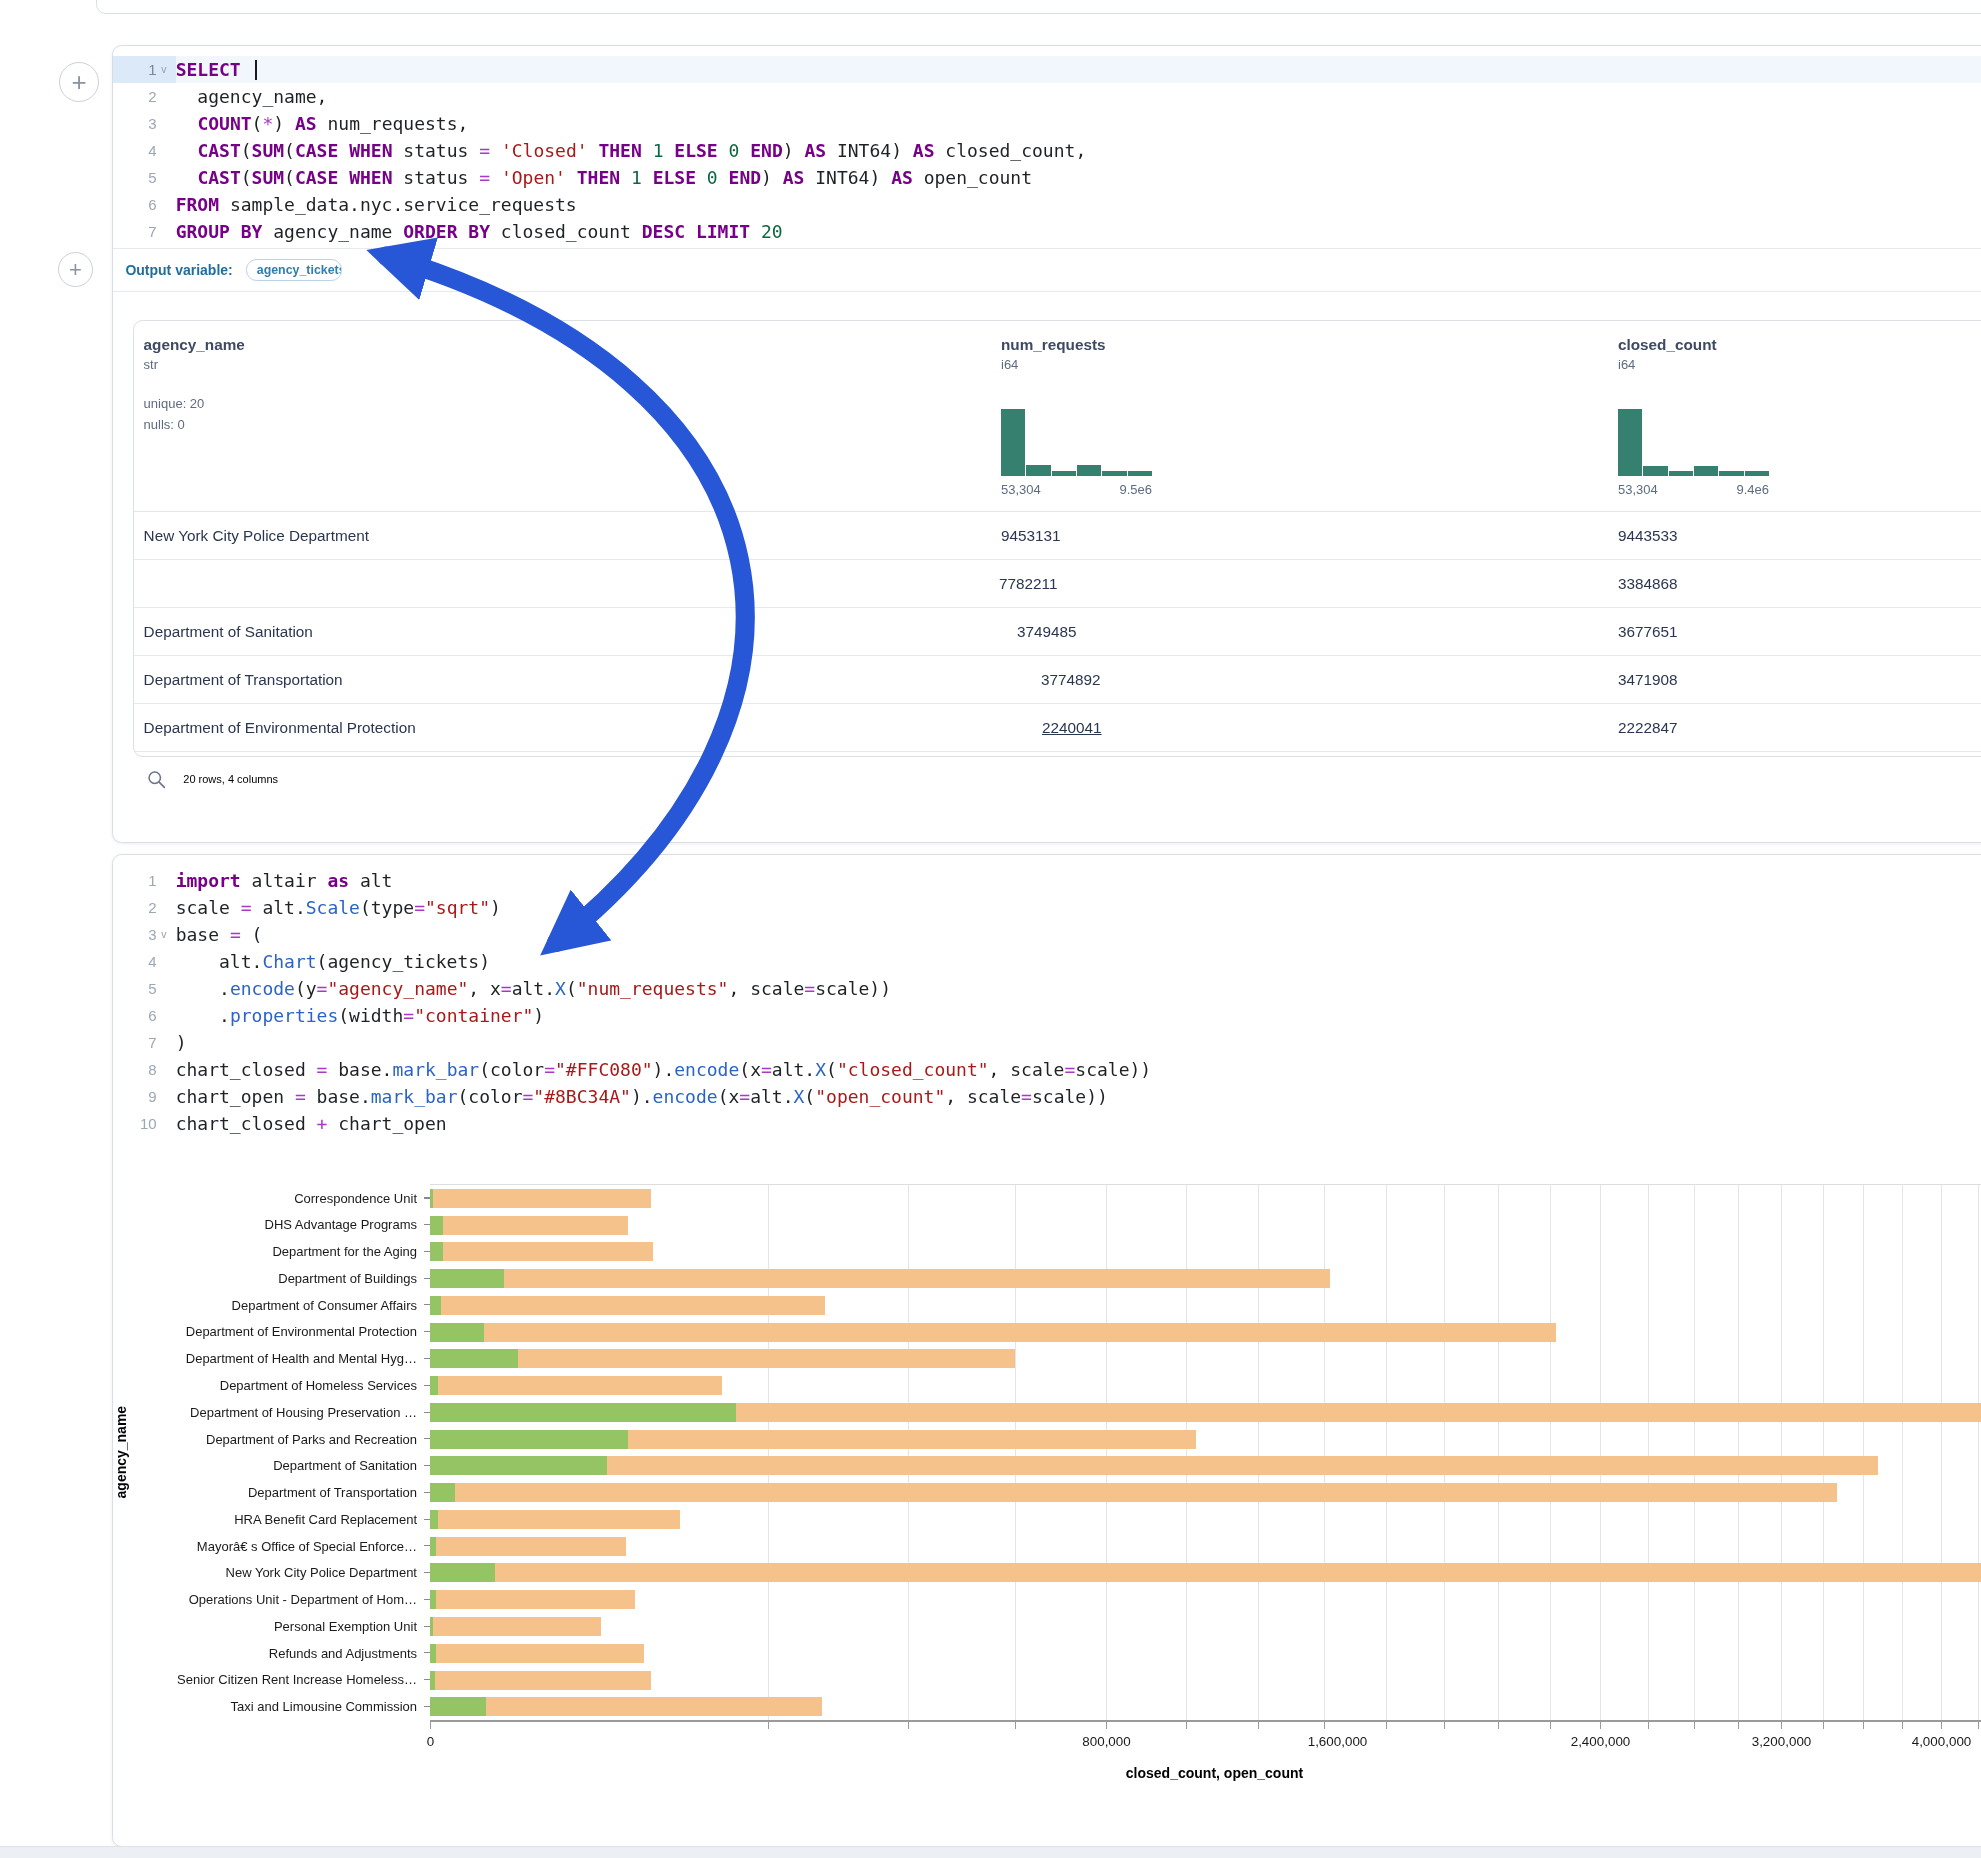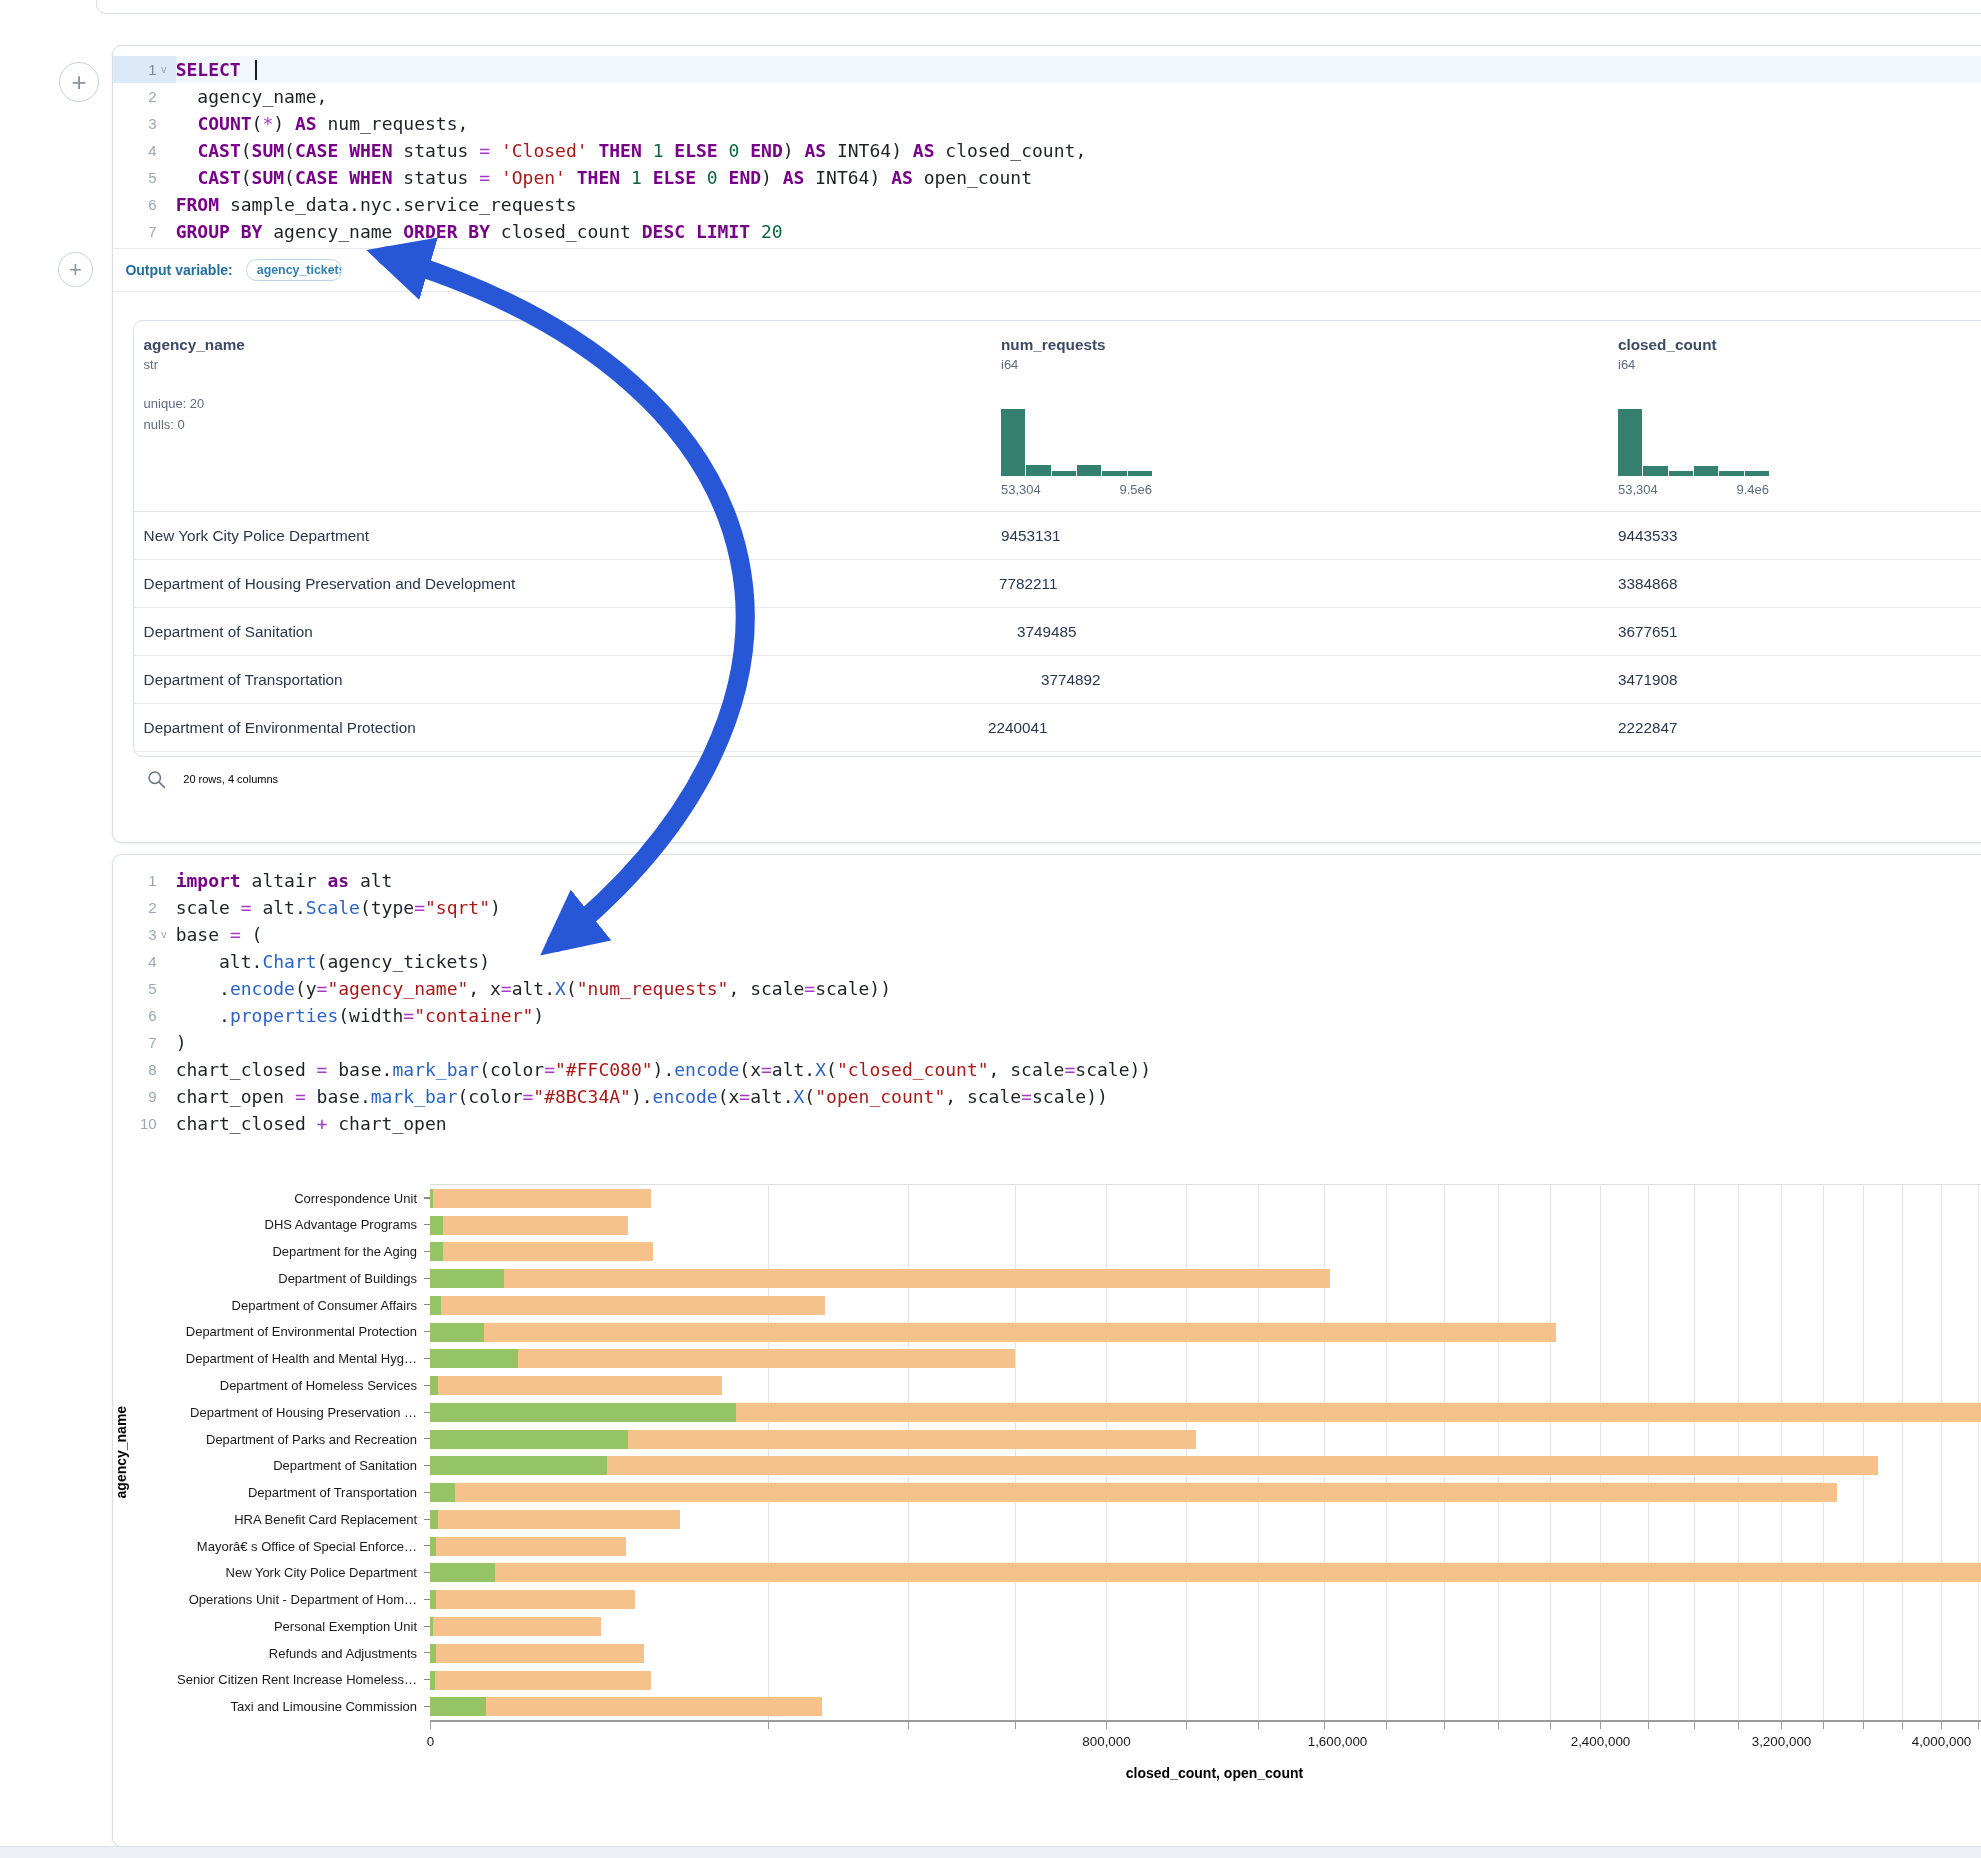--- a/index.html
+++ b/index.html
@@ -159,37 +159,36 @@
           <span>9.4e6</span>
         </div>
       </div>
     <div id="table-rows">
         <div class="trow">
           <span class="cell" style="left: 9.6px;">New York City Police Department</span>
           <span class="cell" style="left: 867px;">9453131</span>
           <span class="cell" style="left: 1484px;">9443533</span>
         </div>
         <div class="trow">
-          <span class="cell" style="left: 9.6px;">Department of Housing Preservation and Development</span>
           <span class="cell" style="left: 865px;">7782211</span>
           <span class="cell" style="left: 1484px;">3384868</span>
         </div>
         <div class="trow">
           <span class="cell" style="left: 9.6px;">Department of Sanitation</span>
           <span class="cell" style="left: 883px;">3749485</span>
           <span class="cell" style="left: 1484px;">3677651</span>
         </div>
         <div class="trow">
           <span class="cell" style="left: 9.6px;">Department of Transportation</span>
           <span class="cell" style="left: 907px;">3774892</span>
           <span class="cell" style="left: 1484px;">3471908</span>
         </div>
         <div class="trow">
           <span class="cell" style="left: 9.6px;">Department of Environmental Protection</span>
-          <span class="cell" style="left: 854px;">2240041</span>
+          <span class="cell" style="left: 908px; text-decoration: underline;">2240041</span>
           <span class="cell" style="left: 1484px;">2222847</span>
         </div>
       </div>
   </div>
 
   <div id="table-footer">
     <svg class="sicon" viewBox="0 0 24 24">
       <circle cx="10" cy="10" r="6.5" fill="none" stroke="#6A7487" stroke-width="1.8"></circle>
       <line x1="15" y1="15" x2="21" y2="21" stroke="#6A7487" stroke-width="1.8" stroke-linecap="round"></line>
     </svg>

